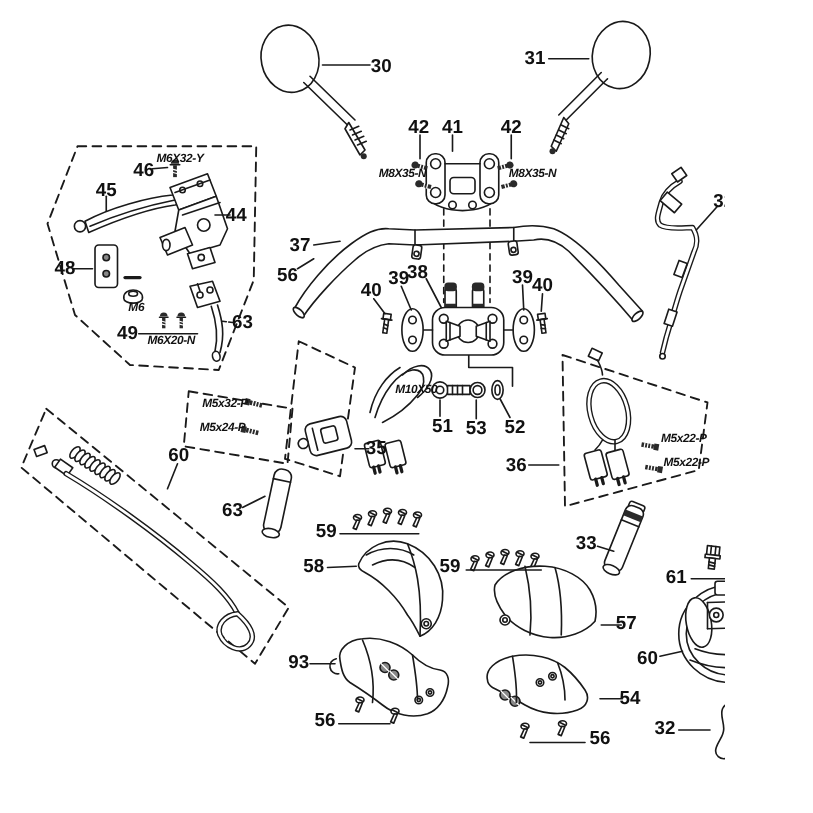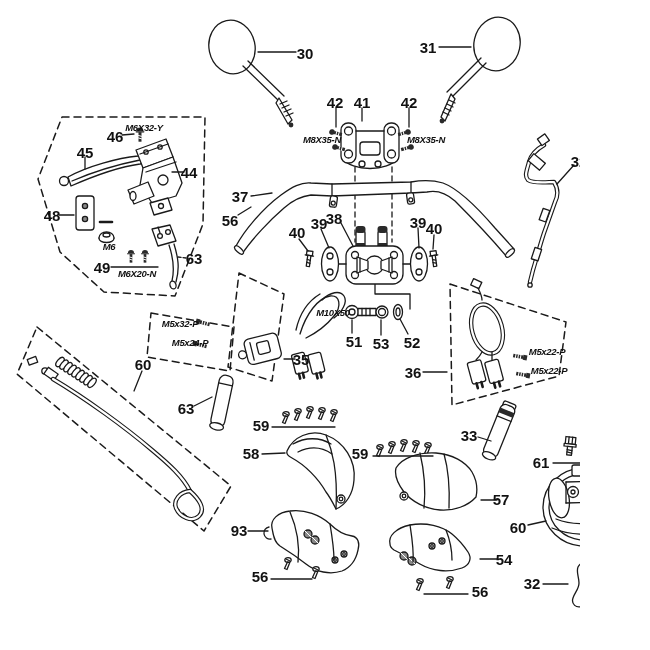--- a/index.html
+++ b/index.html
@@ -470,16 +470,16 @@
 <div class="lbl pn" style="left:518px;top:527px">60</div>
 <div class="lbl pn" style="left:532px;top:583px">32</div>
 
 <div class="lbl fl" style="left:144px;top:127px">M6X32-Y</div>
 <div class="lbl fl" style="left:322px;top:139px">M8X35-N</div>
 <div class="lbl fl" style="left:426px;top:139px">M8X35-N</div>
 <div class="lbl fl" style="left:109px;top:246px">M6</div>
 <div class="lbl fl" style="left:137px;top:273px">M6X20-N</div>
 <div class="lbl fl" style="left:333px;top:312px">M10X50</div>
 <div class="lbl fl" style="left:180px;top:323px">M5x32-P</div>
-<div class="lbl fl" style="left:190px;top:342px">M5x24-P</div>
+<div class="lbl fl" style="left:178px;top:342px">M5x24-P</div>
 <div class="lbl fl" style="left:547px;top:351px">M5x22-P</div>
 <div class="lbl fl" style="left:549px;top:370px">M5x22-P</div>
 </div>
 
 </body></html>

